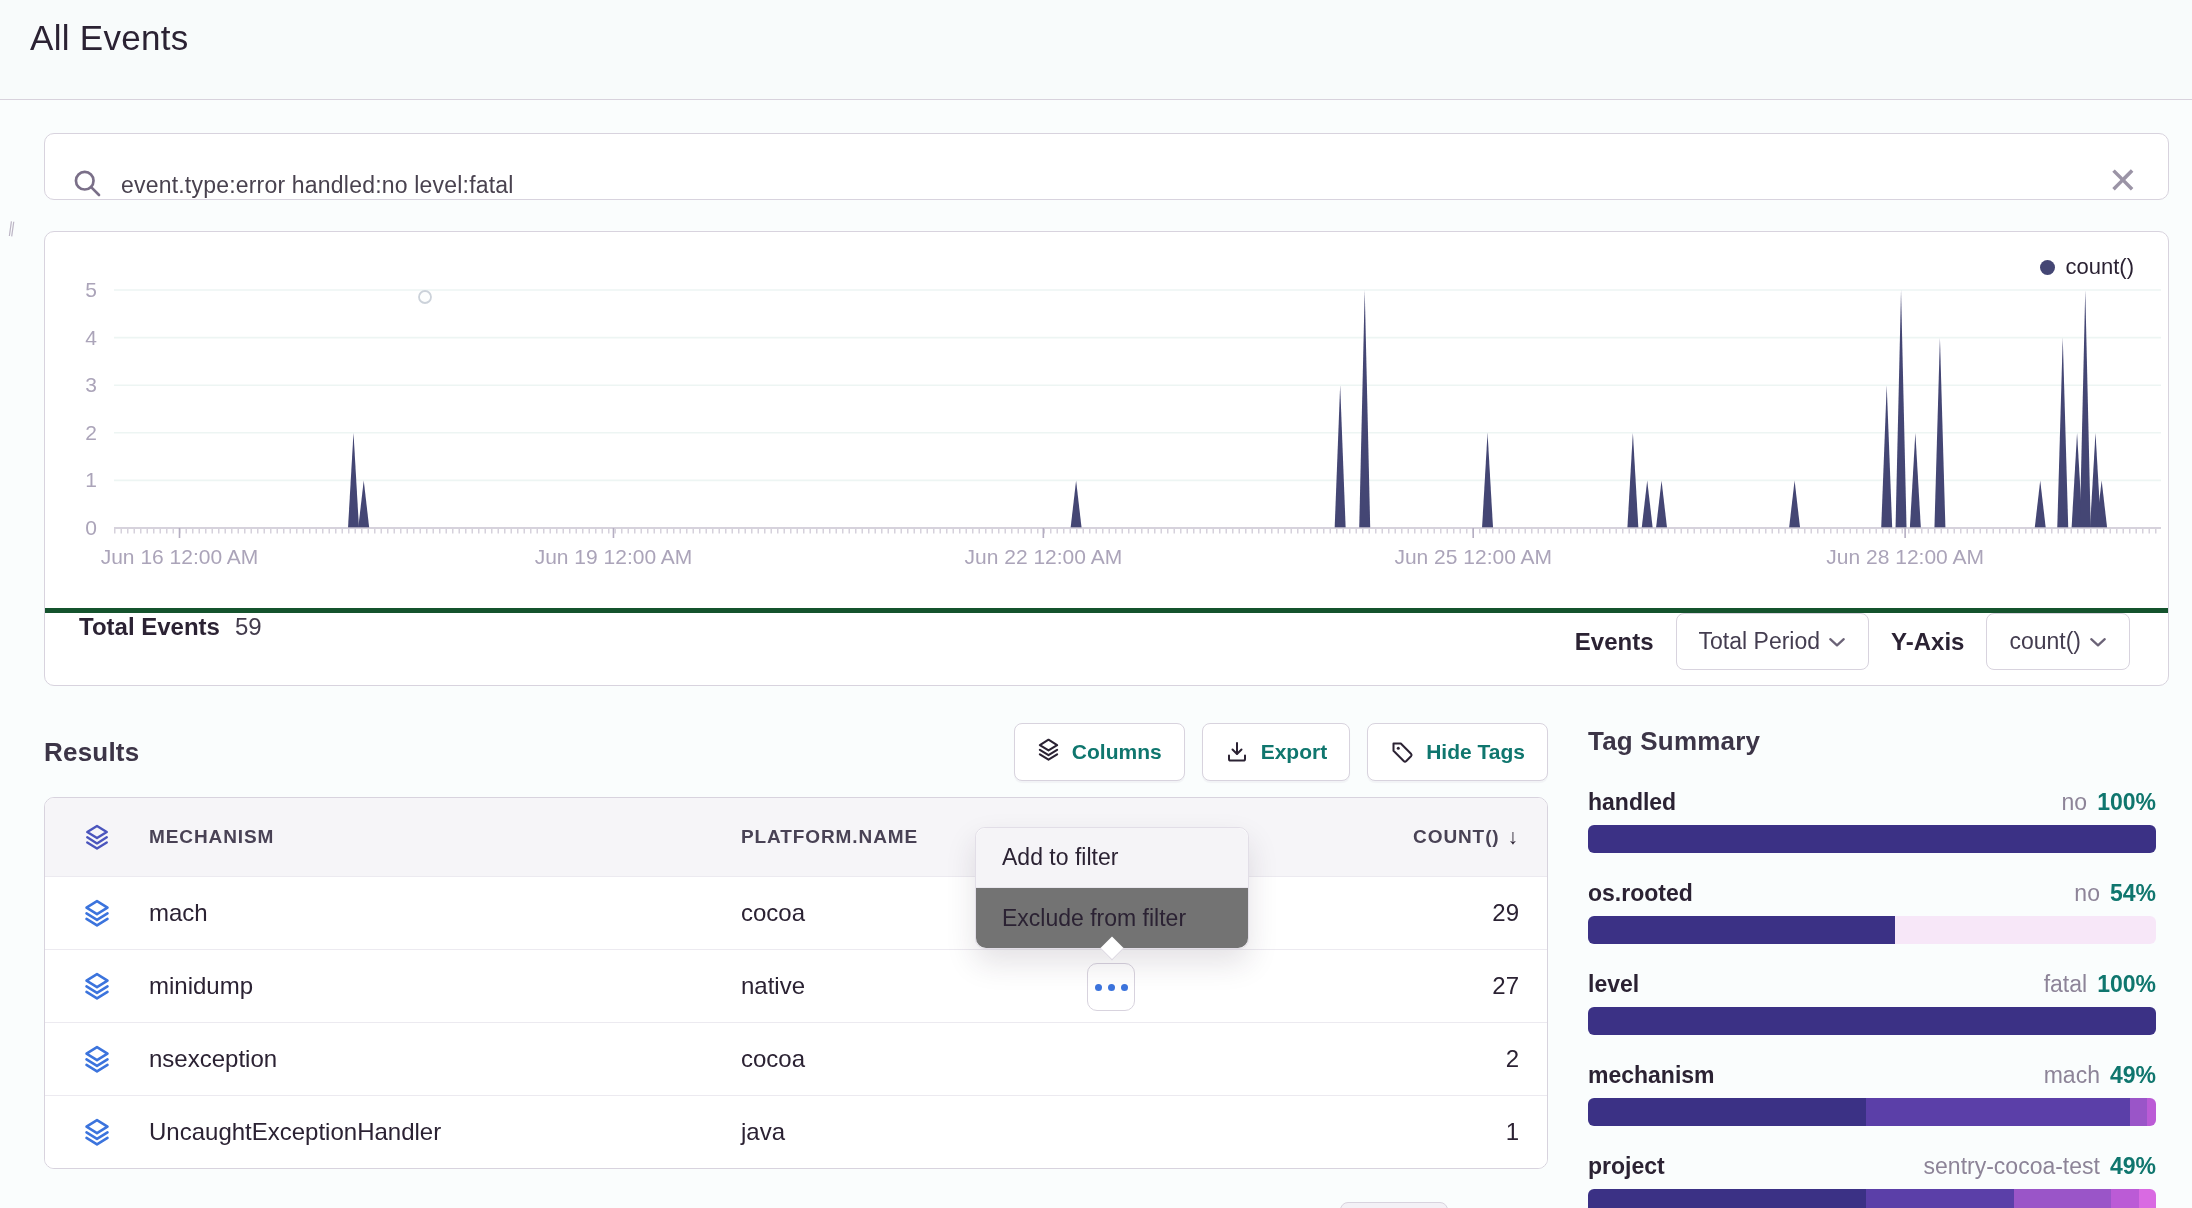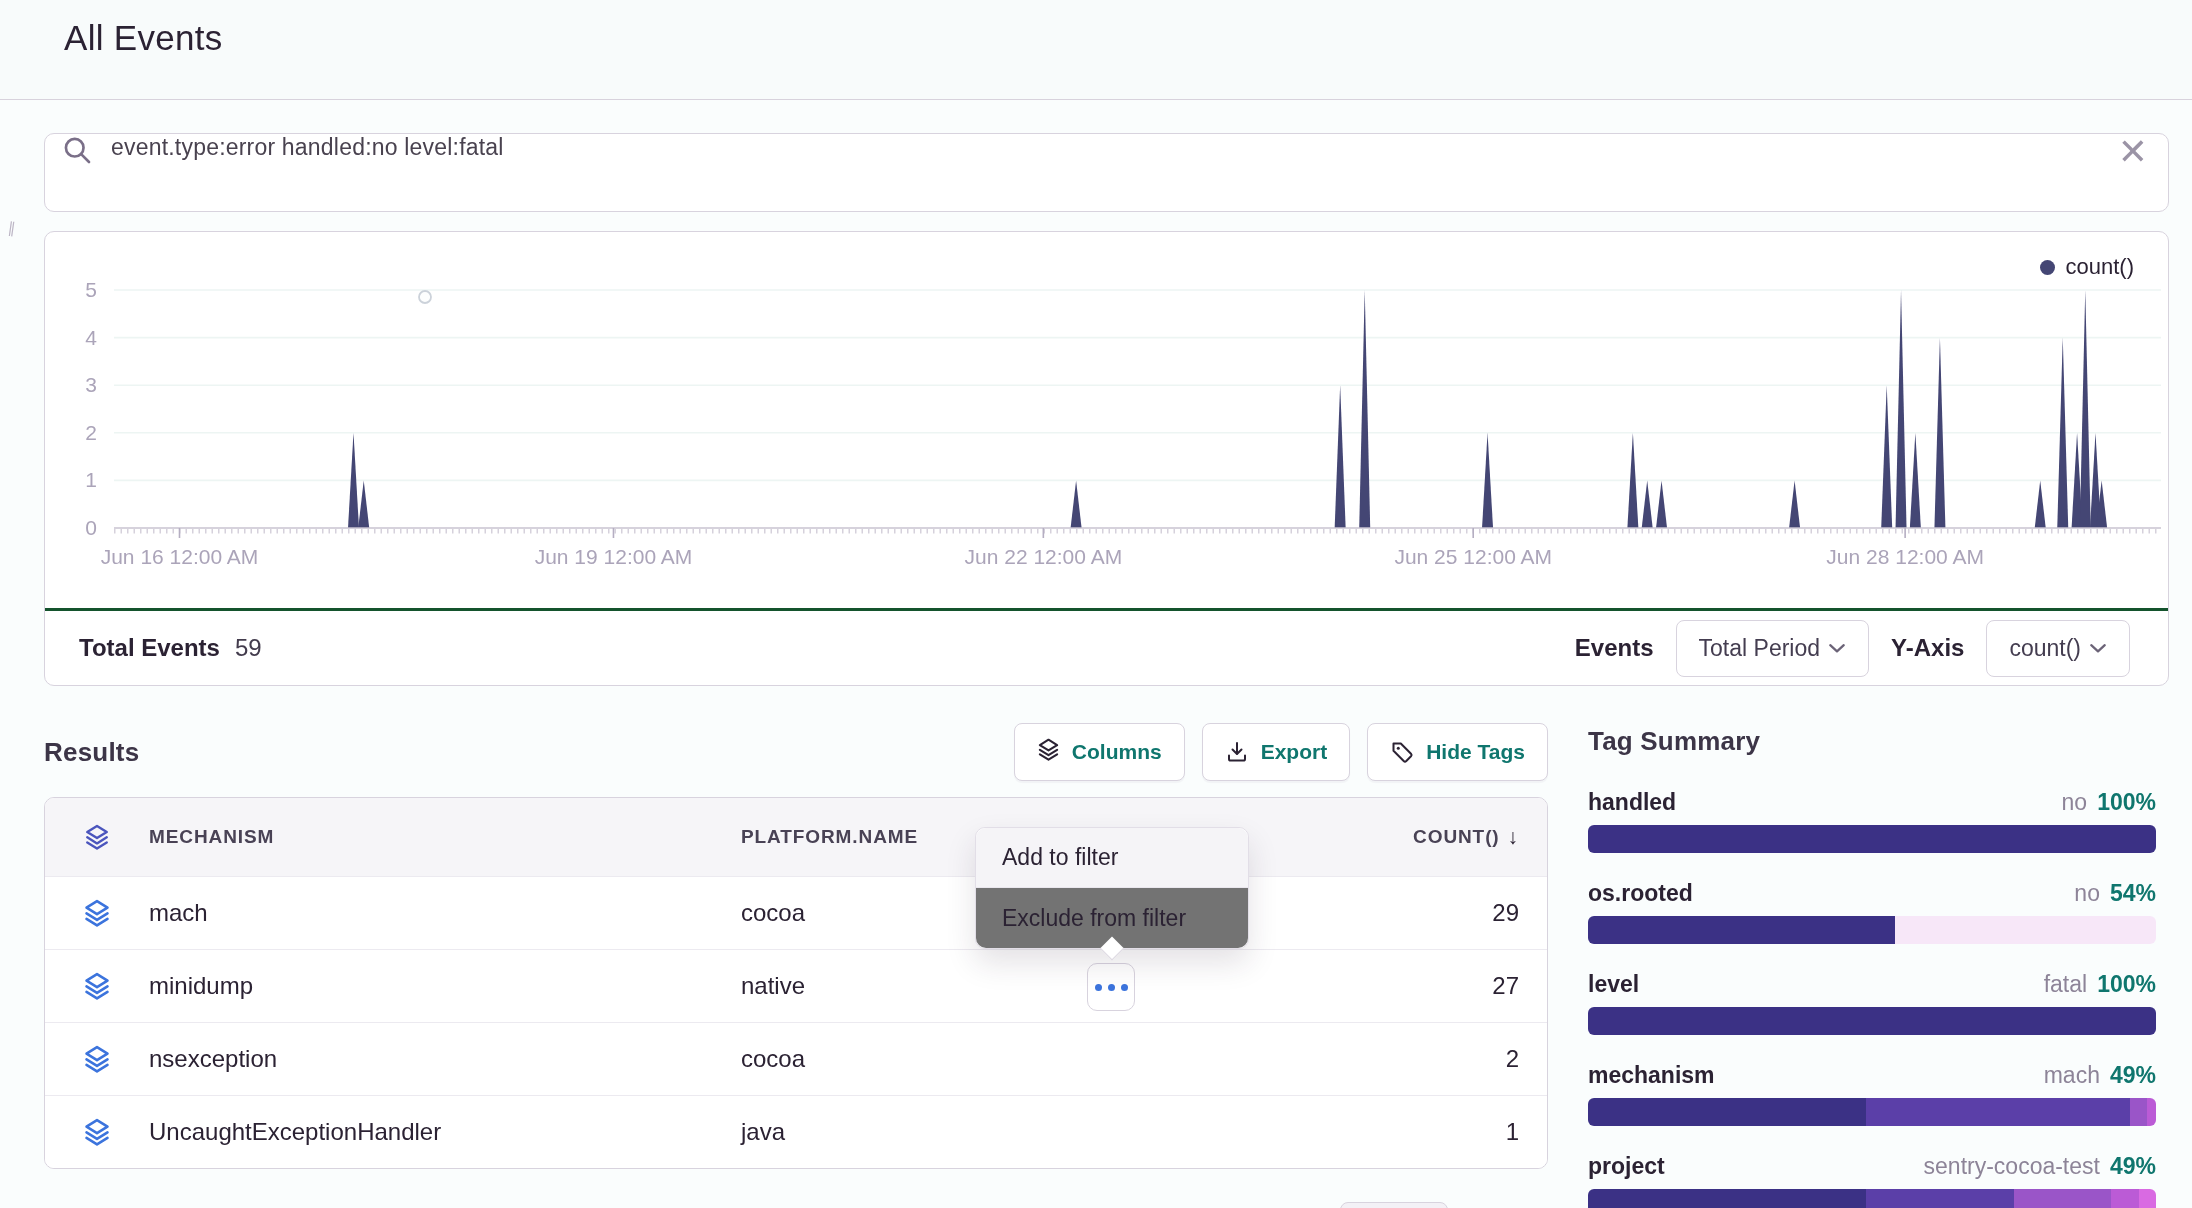--- a/index.html
+++ b/index.html
@@ -5,40 +5,40 @@
   * { box-sizing: border-box; }
   html,body { margin:0; padding:0; }
   body {
     width:2192px; height:1208px; position:relative; overflow:hidden;
     background:#fafdfd; color:#2b2233;
     font-family:"Liberation Sans","DejaVu Sans",sans-serif;
   }
   
   .page-header { position:absolute; left:0; top:0; width:2192px; height:100px;
     background:#f8fbfb; border-bottom:1px solid #d8d2dc; }
-  .page-title { position:absolute; left:64px; top:18px; font-size:35px; font-weight:500;
+  .page-title { position:absolute; left:30px; top:18px; font-size:35px; font-weight:500;
     color:#2b2233; letter-spacing:.3px; }
   
-  .search-bar { position:absolute; left:44px; top:133px; width:2125px; height:79px;
+  .search-bar { position:absolute; left:44px; top:133px; width:2125px; height:67px;
     background:#fff; border:1px solid #d8d3de; border-radius:10px;
-    display:flex; align-items:flex-start; padding:0 16px; }
+    display:flex; align-items:flex-end; padding:0 26px; }
   .search-icon { margin-right:18px; display:flex; }
   .search-query { flex:1; font-size:23px; color:#49424f; letter-spacing:.2px; }
   .clear-x { font-size:36px; color:#9b94a6; line-height:1; padding:0 4px; cursor:pointer; }
   .drag-handle { position:absolute; left:8px; top:219px; color:#bcb5c5; font-size:15px;
     transform:rotate(8deg); letter-spacing:-1px; }
   
   .chart-panel { position:absolute; left:44px; top:231px; width:2125px; height:455px;
     background:#fff; border:1px solid #d8d3de; border-radius:10px; }
   #chart-svg { position:absolute; left:0; top:0; }
   .legend { position:absolute; top:22px; right:34px; display:flex; align-items:center;
     gap:11px; font-size:22px; color:#2b2233; }
   .legend-dot { width:15px; height:15px; border-radius:50%; }
   .chart-footer { position:absolute; left:0; bottom:0; width:100%; height:77px;
-    border-top:3px solid #14532d; display:flex; align-items:center; padding:0 38px 0 34px; }
+    border-top:5px solid #14532d; display:flex; align-items:flex-start; padding:0 38px 0 34px; }
   .cf-left { display:flex; align-items:baseline; gap:15px; font-size:24px; }
   .cf-total { font-weight:700; color:#2b2233; }
   .cf-value { color:#433c4d; }
   .cf-right { margin-left:auto; display:flex; align-items:center; gap:22px; font-size:24px; }
   .cf-label { font-weight:700; color:#2b2233; }
   .dd { display:flex; align-items:center; gap:8px; height:57px; padding:0 22px;
     border:1px solid #d8d3de; border-radius:8px; background:#fff; color:#443d50;
     font-size:23px; cursor:pointer; }
   
   .results-head { position:absolute; left:44px; top:722px; width:1504px; height:60px;

